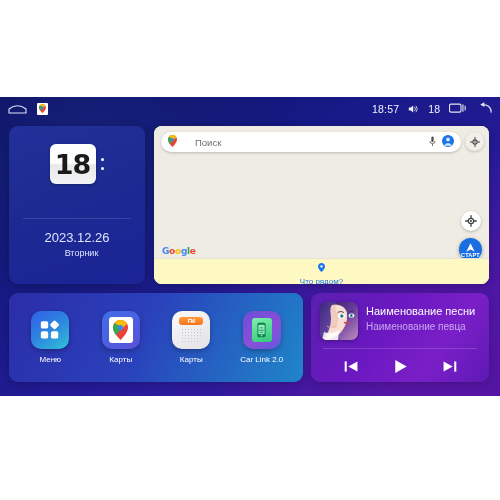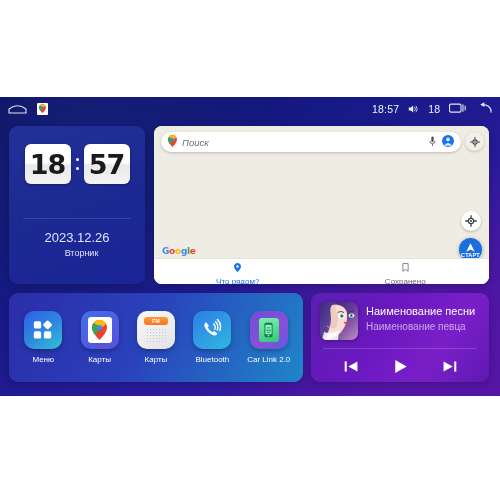--- a/index.html
+++ b/index.html
@@ -85,21 +85,21 @@
   }
   #map-canvas { position: absolute; inset: 0; background: #efece3; }
   .searchbar {
     position: absolute; left: 7px; top: 6px; right: 28px; height: 20px;
     background: #ffffff; border-radius: 11px;
     display: flex; align-items: center; padding: 0 7px;
     box-shadow: 0 1px 3px rgba(0,0,0,.22);
     box-sizing: border-box;
   }
   .search-placeholder {
-    font-size: 9.5px; color: #6e6e6e; margin-left: 5px; flex: 1; font-style: italic;
+    font-size: 9.5px; color: #6e6e6e; margin-left: 18px; flex: 1;
   }
   .search-icons { display: flex; align-items: center; gap: 6px; }
   .layers-btn {
     position: absolute; right: 5px; top: 6px;
     width: 19px; height: 19px; border-radius: 50%;
     background: #f1efe8;
     display: flex; align-items: center; justify-content: center;
     box-shadow: 0 1px 3px rgba(0,0,0,.2);
   }
   .compass-btn {
@@ -126,21 +126,21 @@
   }
   .google-logo span:nth-child(1){color:#4285F4}
   .google-logo span:nth-child(2){color:#EA4335}
   .google-logo span:nth-child(3){color:#FBBC05}
   .google-logo span:nth-child(4){color:#4285F4}
   .google-logo span:nth-child(5){color:#34A853}
   .google-logo span:nth-child(6){color:#EA4335}
 
   .map-bottomnav {
     position: absolute; left: 0; right: 0; bottom: 0; height: 25px;
-    background: #ffffff;
+    background: #fef9c3;
     display: flex; align-items: center;
     border-top: 1px solid #e4e2db;
   }
   .bn-item {
     flex: 1; display: flex; flex-direction: column;
     align-items: center; justify-content: center; gap: 1px;
   }
   .bn-item .bn-label { font-size: 8px; }
   .bn-item.active .bn-label { color: #1a73e8; }
   .bn-item.inactive .bn-label { color: #5f6368; }
@@ -263,21 +263,20 @@
     </div>
   </div>
 
   <div id="clock-widget" class="panel">
     <div class="flip-row">
       <div class="flip-card">18</div>
       <div class="flip-colon">
           <i></i>
           <i></i>
         </div>
-      <div class="flip-card">57</div>
     </div>
     <div class="clock-divider"></div>
     <div class="clock-date">2023.12.26</div>
     <div class="clock-day">Вторник</div>
   </div>
 
   <div id="map-widget" class="panel">
     <div id="map-canvas"></div>
 
     <div class="searchbar">
@@ -338,28 +337,20 @@
     <div class="map-bottomnav">
       <div class="bn-item active">
         <span>
           <svg width="7" height="9" viewBox="0 0 10 13">
             <path d="M5 0C2.2 0 0 2.2 0 5c0 3.6 5 8 5 8s5-4.4 5-8c0-2.8-2.2-5-5-5z" fill="#1a73e8"></path>
             <circle cx="5" cy="4.9" r="1.7" fill="#fff"></circle>
           </svg>
         </span>
         <span class="bn-label">Что рядом?</span>
       </div>
-      <div class="bn-item inactive">
-        <span>
-          <svg width="7" height="9" viewBox="0 0 10 13">
-            <path d="M1.2 0.8h7.6v11.2L5 9.2 1.2 12z" fill="none" stroke="#5f6368" stroke-width="1.1" stroke-linejoin="round"></path>
-          </svg>
-        </span>
-        <span class="bn-label">Сохранено</span>
-      </div>
     </div>
   </div>
 
   <div id="dock" class="panel">
 
     <div class="app">
       <div class="app-icon ic-menu">
         <svg width="22" height="22" viewBox="0 0 24 24">
           <rect x="2" y="2.4" width="8" height="8" rx="1.8" fill="#fff"></rect>
           <rect x="2" y="13.4" width="8" height="8" rx="1.8" fill="#fff"></rect>
@@ -387,31 +378,20 @@
     <div class="app">
       <div class="app-icon ic-radio">
         <div class="radio-body">
           <div class="radio-fm">FM</div>
           <div class="radio-grille"></div>
         </div>
       </div>
       <div class="app-label">Карты</div>
     </div>
 
-    <div class="app">
-      <div class="app-icon ic-bt">
-        <svg width="23" height="23" viewBox="0 0 24 24">
-          <path d="M4.4 4.2c-.9.9-1.2 2.3-.7 3.5 1.6 4.2 5 7.6 9.2 9.2 1.2.5 2.6.2 3.5-.7l.9-.9-3.7-2.9-1.7 1.4a14 14 0 0 1-5-5l1.4-1.7L5.3 3.3z" fill="#fff"></path>
-          <path d="M14.4 10.6a5 5 0 0 0-1.1-5.3" fill="none" stroke="#fff" stroke-width="1.5" stroke-linecap="round"></path>
-          <path d="M17 11.4a8 8 0 0 0-1.8-8.5" fill="none" stroke="#fff" stroke-width="1.5" stroke-linecap="round"></path>
-          <path d="M19.6 12a11 11 0 0 0-2.5-11.6" fill="none" stroke="#fff" stroke-width="1.5" stroke-linecap="round"></path>
-        </svg>
-      </div>
-      <div class="app-label">Bluetooth</div>
-    </div>
 
     <div class="app">
       <div class="app-icon ic-cl">
         <div class="cl-inner">
           <svg width="11" height="16" viewBox="0 0 12 18">
             <rect x="1.4" y="0.9" width="9.2" height="16.2" rx="1.8" fill="#0f7d4a"></rect>
             <rect x="2.5" y="3.2" width="7" height="10.6" rx="1" fill="#8ff3c0"></rect>
             <circle cx="6" cy="15.3" r="1" fill="#8ff3c0"></circle>
             <path d="M3.6 9.3h4.8M4.6 6.6h2.8M4.6 11.6h2.8" stroke="#0f7d4a" stroke-width=".9" stroke-linecap="round"></path>
           </svg>

